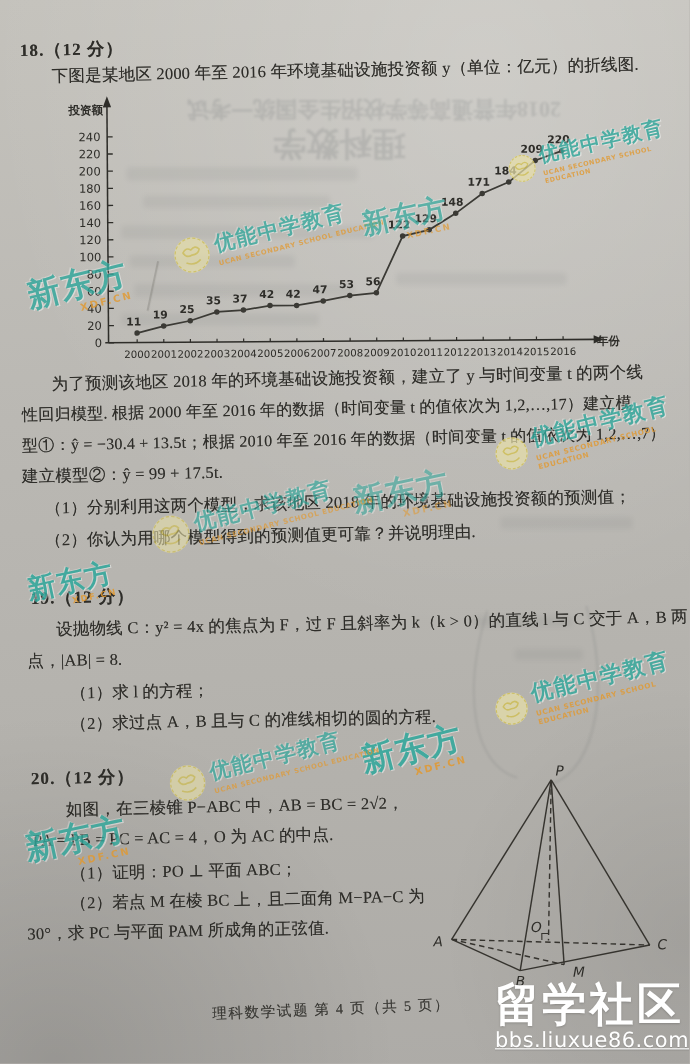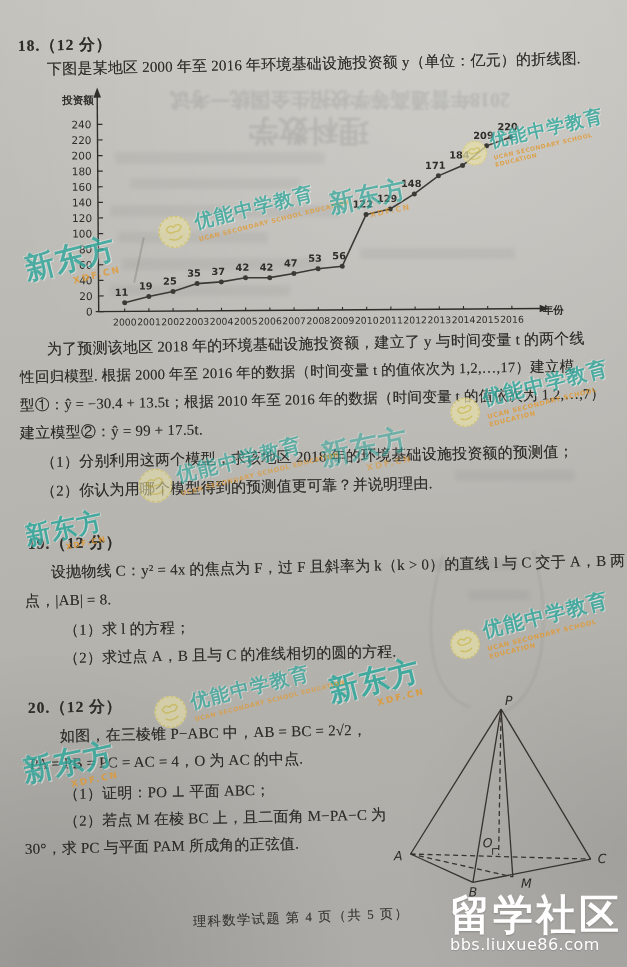--- a/index.html
+++ b/index.html
@@ -47,21 +47,21 @@
   .wm-xdf .wm-xdf-sub{display:block;text-align:right;font-size:9px;font-weight:bold;
       color:var(--orange);letter-spacing:2px;margin-top:-4px;}
   .wm-ucan{display:flex;align-items:center;gap:5px;}
   .wm-ucan-main{font-size:20px;font-weight:900;color:var(--teal);letter-spacing:1.5px;
       text-shadow:1px 1px 0 rgba(255,255,255,.6),-1px -1px 0 rgba(255,255,255,.35);}
   .wm-ucan-sub{font-size:6.5px;font-weight:bold;color:var(--orange);letter-spacing:.6px;margin-top:1px;}
   
   .logo{left:450px;top:893px;color:var(--white);font-family:"DejaVu Sans","Liberation Sans",sans-serif;}
   .logo-title{font-size:40px;font-weight:900;letter-spacing:3px;line-height:1.05;
               text-shadow:0 1px 2px rgba(0,0,0,.18);transform:scaleY(1.04);}
-  .logo-url{font-size:16px;letter-spacing:.5px;margin-top:0px;text-shadow:0 1px 1px rgba(0,0,0,.15);}
+  .logo-url{font-size:19px;letter-spacing:.5px;margin-top:0px;text-shadow:0 1px 1px rgba(0,0,0,.15);text-decoration:underline;}
 </style>
 </head>
 <body>
 
 <div class="page">
 
   <div class="bleed-layer" id="bleed-layer">
     <div class="crease"></div>
     <svg class="bleed-curves" width="160" height="210">
       <path d="M35,10 C12,85 22,150 62,162" stroke="#565b5d" stroke-width="2" fill="none"></path>

